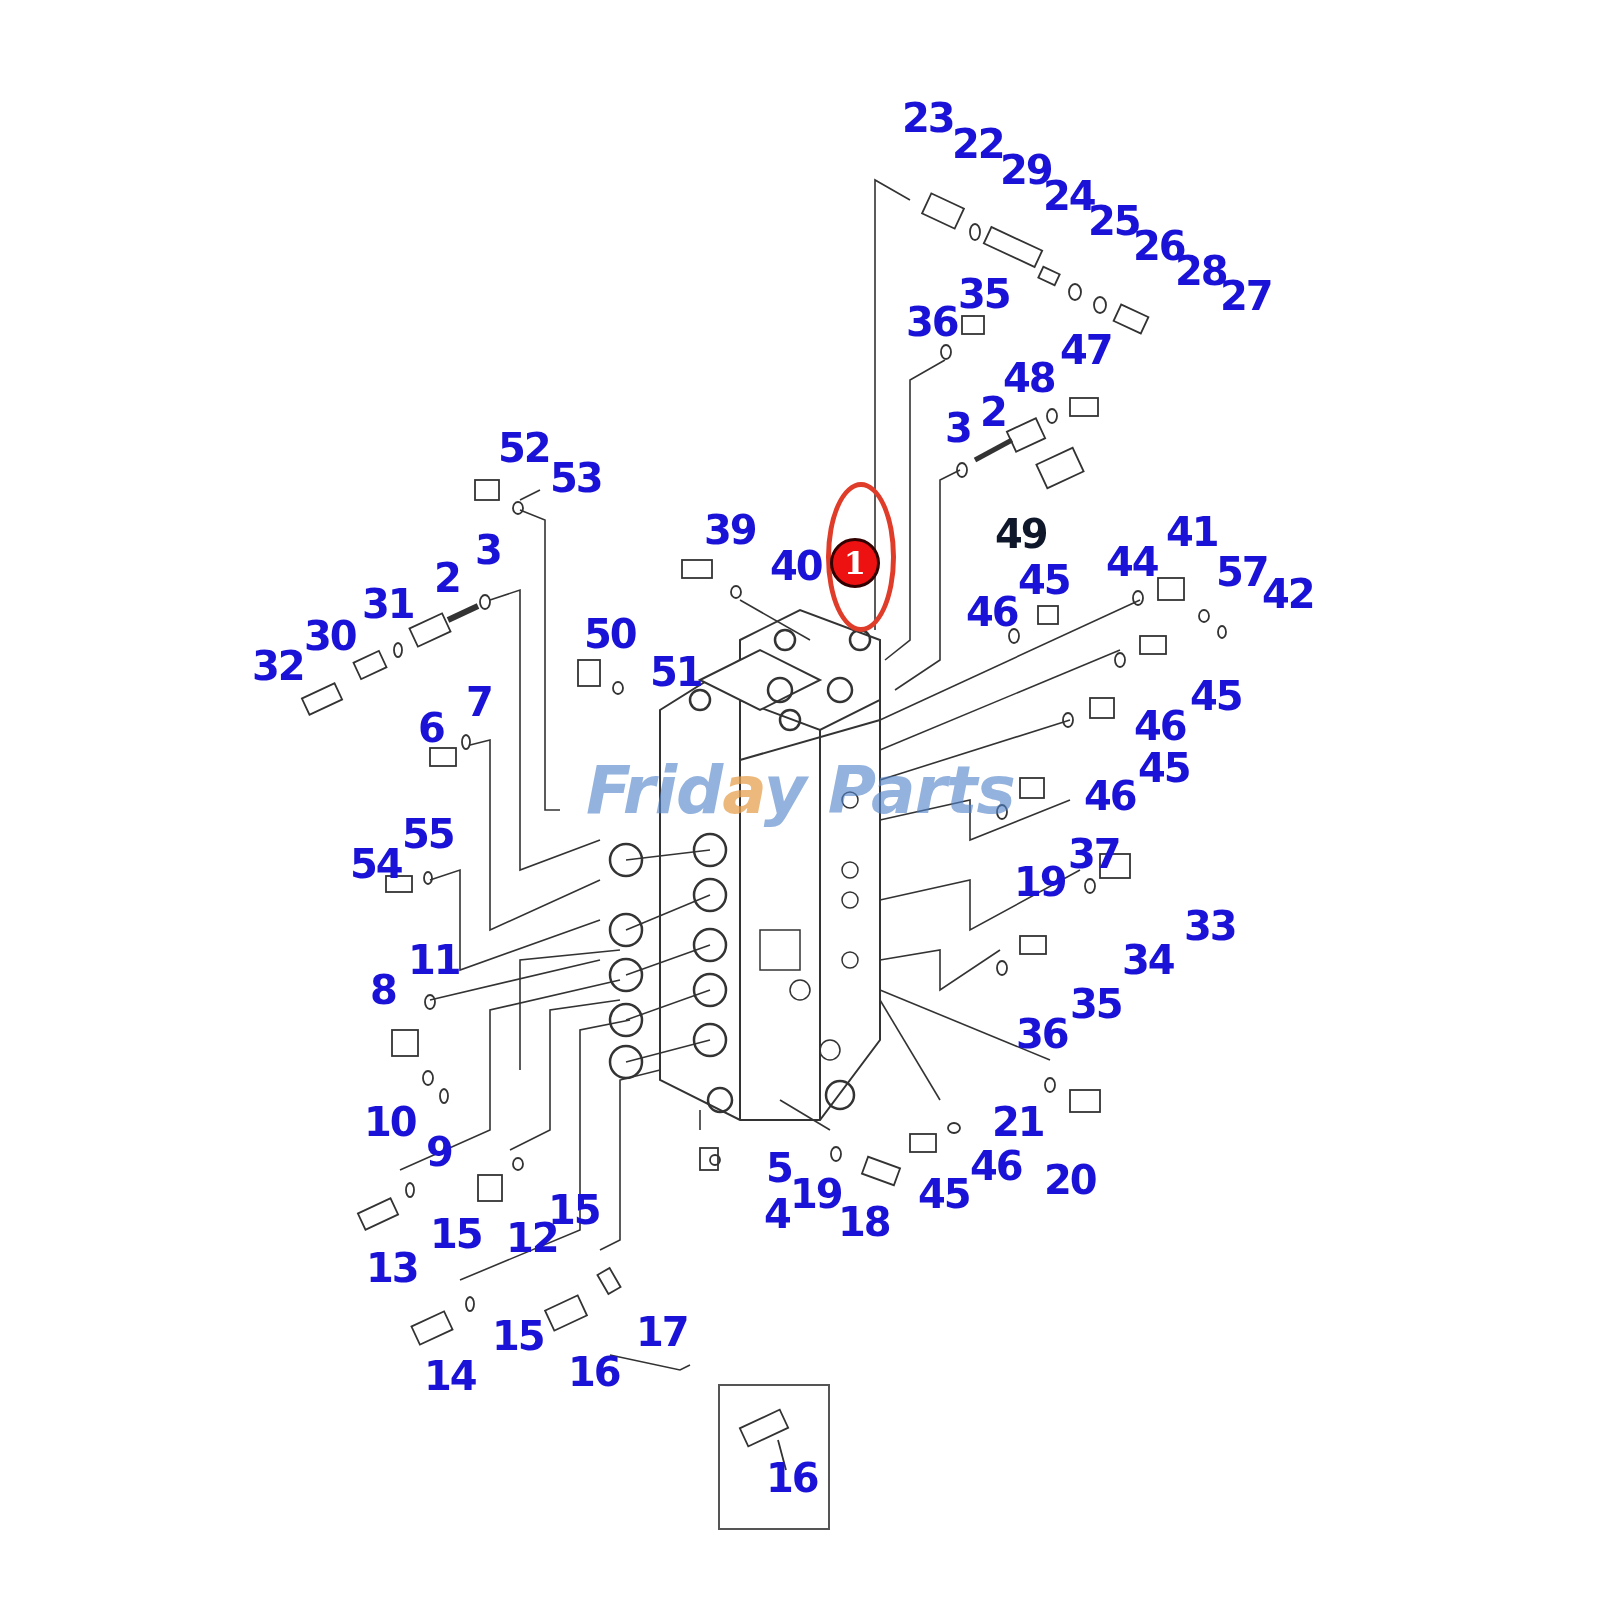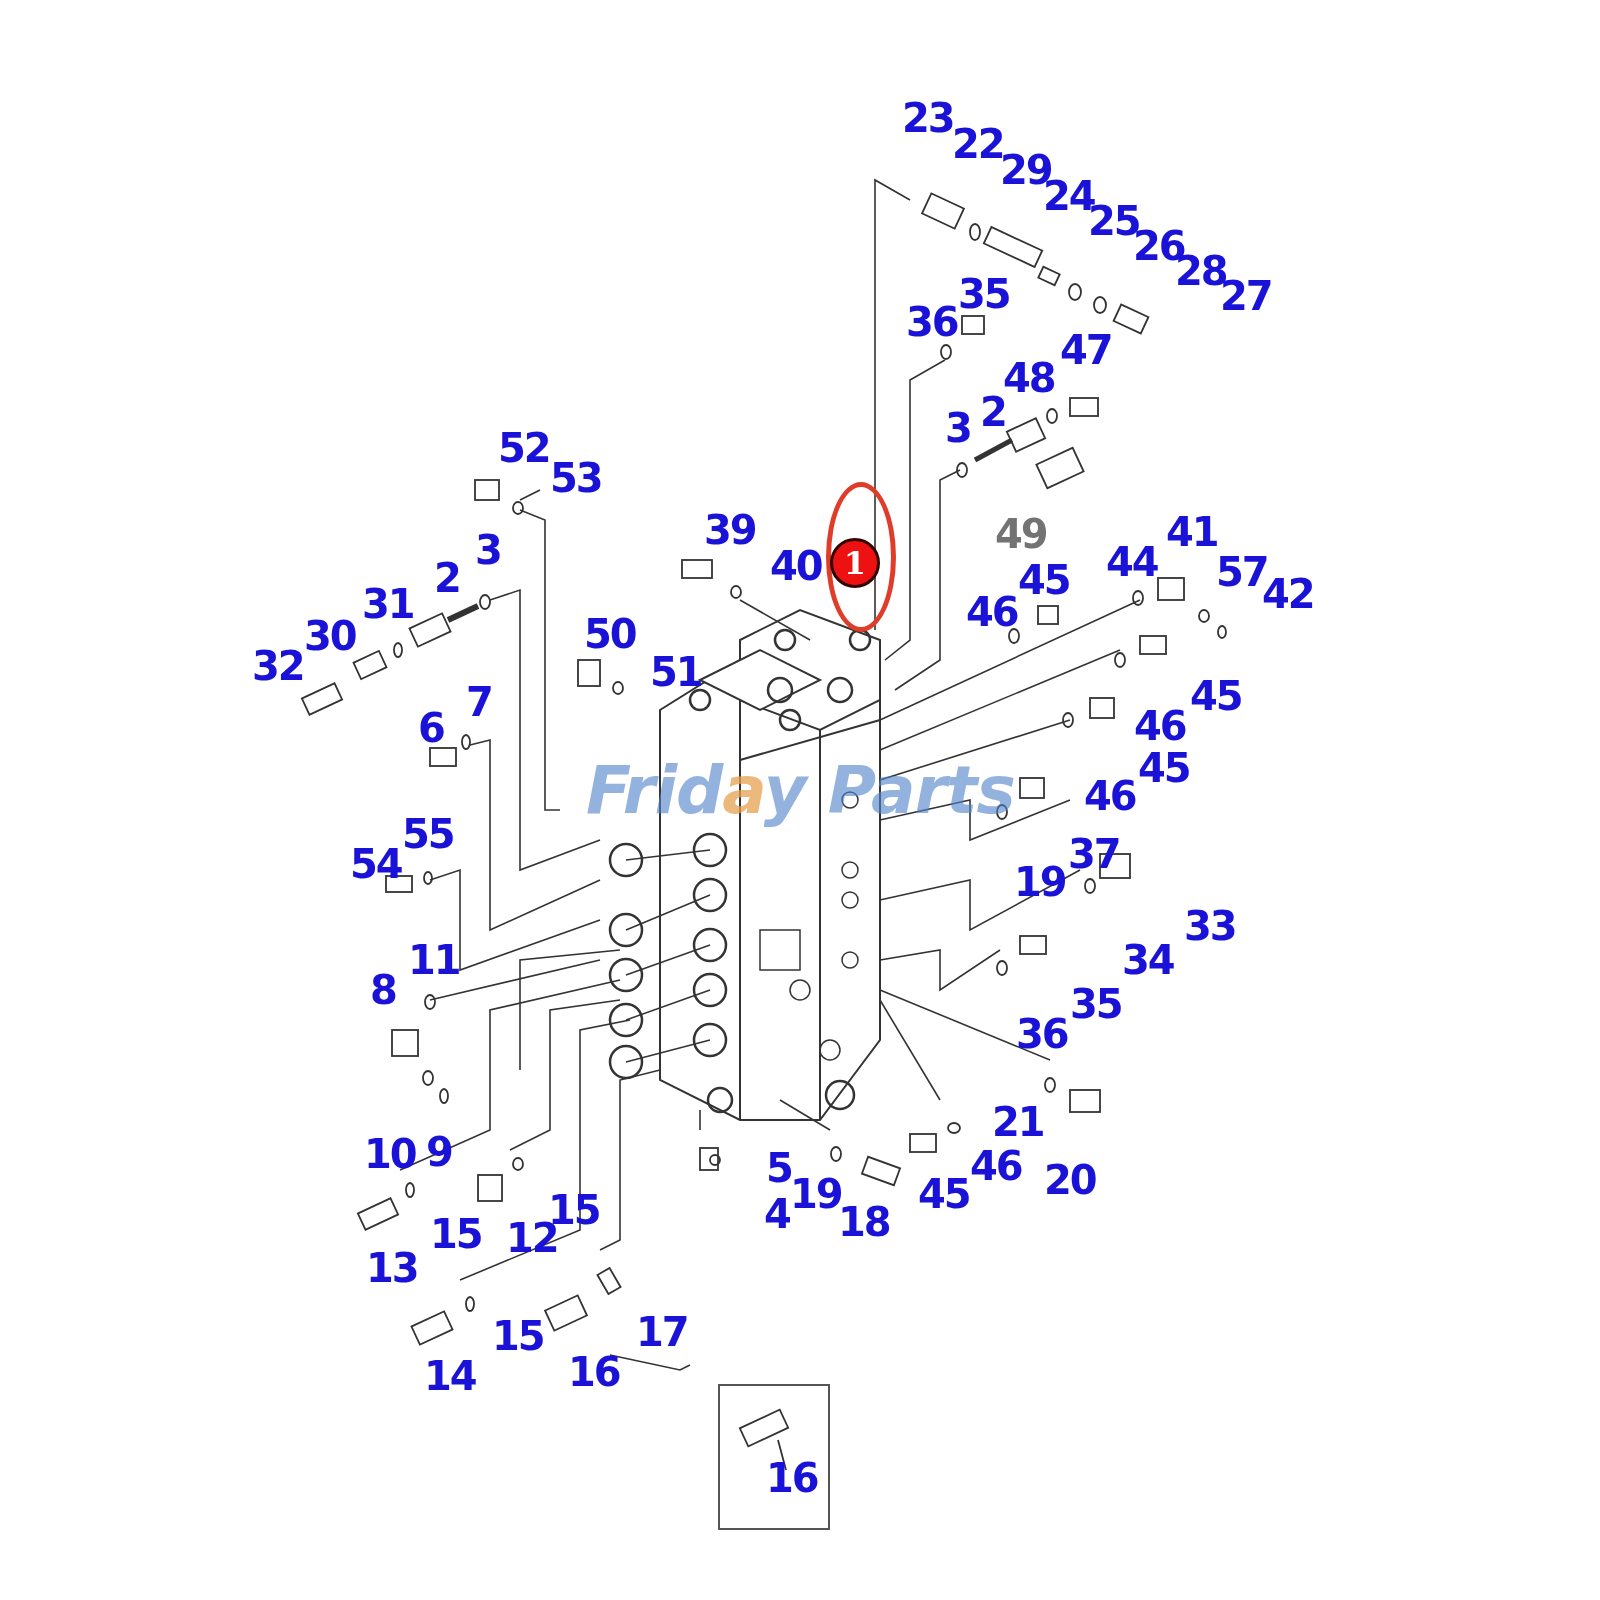--- a/index.html
+++ b/index.html
@@ -198,21 +198,21 @@
     <span class="part-label" style="left: 1088px; top: 201px; color: rgb(26, 18, 214);">25</span>
     <span class="part-label" style="left: 1133px; top: 226px; color: rgb(26, 18, 214);">26</span>
     <span class="part-label" style="left: 1175px; top: 251px; color: rgb(26, 18, 214);">28</span>
     <span class="part-label" style="left: 1220px; top: 276px; color: rgb(26, 18, 214);">27</span>
     <span class="part-label" style="left: 958px; top: 274px; color: rgb(26, 18, 214);">35</span>
     <span class="part-label" style="left: 906px; top: 302px; color: rgb(26, 18, 214);">36</span>
     <span class="part-label" style="left: 1060px; top: 330px; color: rgb(26, 18, 214);">47</span>
     <span class="part-label" style="left: 1003px; top: 358px; color: rgb(26, 18, 214);">48</span>
     <span class="part-label" style="left: 980px; top: 392px; color: rgb(26, 18, 214);">2</span>
     <span class="part-label" style="left: 945px; top: 408px; color: rgb(26, 18, 214);">3</span>
-    <span class="part-label" style="left: 995px; top: 514px; color: #737373; text-align: right;">49</span>
+    <span class="part-label" style="left: 995px; top: 514px; color: #0f172a; text-align: right;">49</span>
     <span class="part-label" style="left: 498px; top: 428px; color: rgb(26, 18, 214);">52</span>
     <span class="part-label" style="left: 550px; top: 458px; color: rgb(26, 18, 214);">53</span>
     <span class="part-label" style="left: 704px; top: 510px; color: rgb(26, 18, 214);">39</span>
     <span class="part-label" style="left: 770px; top: 546px; color: rgb(26, 18, 214);">40</span>
     <span class="part-label" style="left: 475px; top: 530px; color: rgb(26, 18, 214);">3</span>
     <span class="part-label" style="left: 434px; top: 558px; color: rgb(26, 18, 214);">2</span>
     <span class="part-label" style="left: 362px; top: 584px; color: rgb(26, 18, 214);">31</span>
     <span class="part-label" style="left: 304px; top: 616px; color: rgb(26, 18, 214);">30</span>
     <span class="part-label" style="left: 252px; top: 646px; color: rgb(26, 18, 214);">32</span>
     <span class="part-label" style="left: 584px; top: 614px; color: rgb(26, 18, 214);">50</span>
@@ -232,21 +232,21 @@
     <span class="part-label" style="left: 1068px; top: 834px; color: rgb(26, 18, 214);">37</span>
     <span class="part-label" style="left: 1014px; top: 862px; color: rgb(26, 18, 214);">19</span>
     <span class="part-label" style="left: 1184px; top: 906px; color: rgb(26, 18, 214);">33</span>
     <span class="part-label" style="left: 1122px; top: 940px; color: rgb(26, 18, 214);">34</span>
     <span class="part-label" style="left: 1070px; top: 984px; color: rgb(26, 18, 214);">35</span>
     <span class="part-label" style="left: 1016px; top: 1014px; color: rgb(26, 18, 214);">36</span>
     <span class="part-label" style="left: 402px; top: 814px; color: rgb(26, 18, 214);">55</span>
     <span class="part-label" style="left: 350px; top: 844px; color: rgb(26, 18, 214);">54</span>
     <span class="part-label" style="left: 408px; top: 940px; color: rgb(26, 18, 214);">11</span>
     <span class="part-label" style="left: 370px; top: 970px; color: rgb(26, 18, 214);">8</span>
-    <span class="part-label" style="left: 364px; top: 1102px; color: rgb(26, 18, 214); margin-top: 32px;">10</span>
+    <span class="part-label" style="left: 364px; top: 1102px; color: rgb(26, 18, 214);">10</span>
     <span class="part-label" style="left: 426px; top: 1132px; color: rgb(26, 18, 214);">9</span>
     <span class="part-label" style="left: 992px; top: 1102px; color: rgb(26, 18, 214);">21</span>
     <span class="part-label" style="left: 1044px; top: 1132px; color: rgb(26, 18, 214); margin-top: 28px;">20</span>
     <span class="part-label" style="left: 970px; top: 1146px; color: rgb(26, 18, 214);">46</span>
     <span class="part-label" style="left: 918px; top: 1174px; color: rgb(26, 18, 214);">45</span>
     <span class="part-label" style="left: 766px; top: 1148px; color: rgb(26, 18, 214);">5</span>
     <span class="part-label" style="left: 790px; top: 1174px; color: rgb(26, 18, 214);">19</span>
     <span class="part-label" style="left: 764px; top: 1194px; color: rgb(26, 18, 214);">4</span>
     <span class="part-label" style="left: 838px; top: 1202px; color: rgb(26, 18, 214);">18</span>
     <span class="part-label" style="left: 548px; top: 1190px; color: rgb(26, 18, 214);">15</span>

